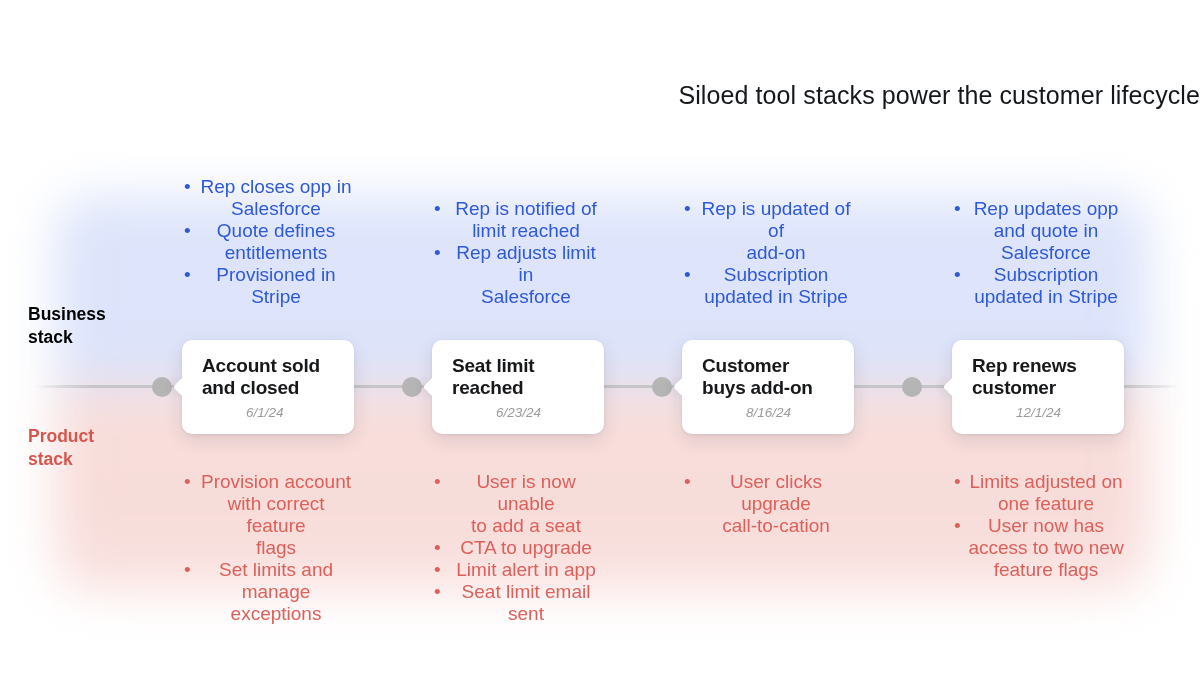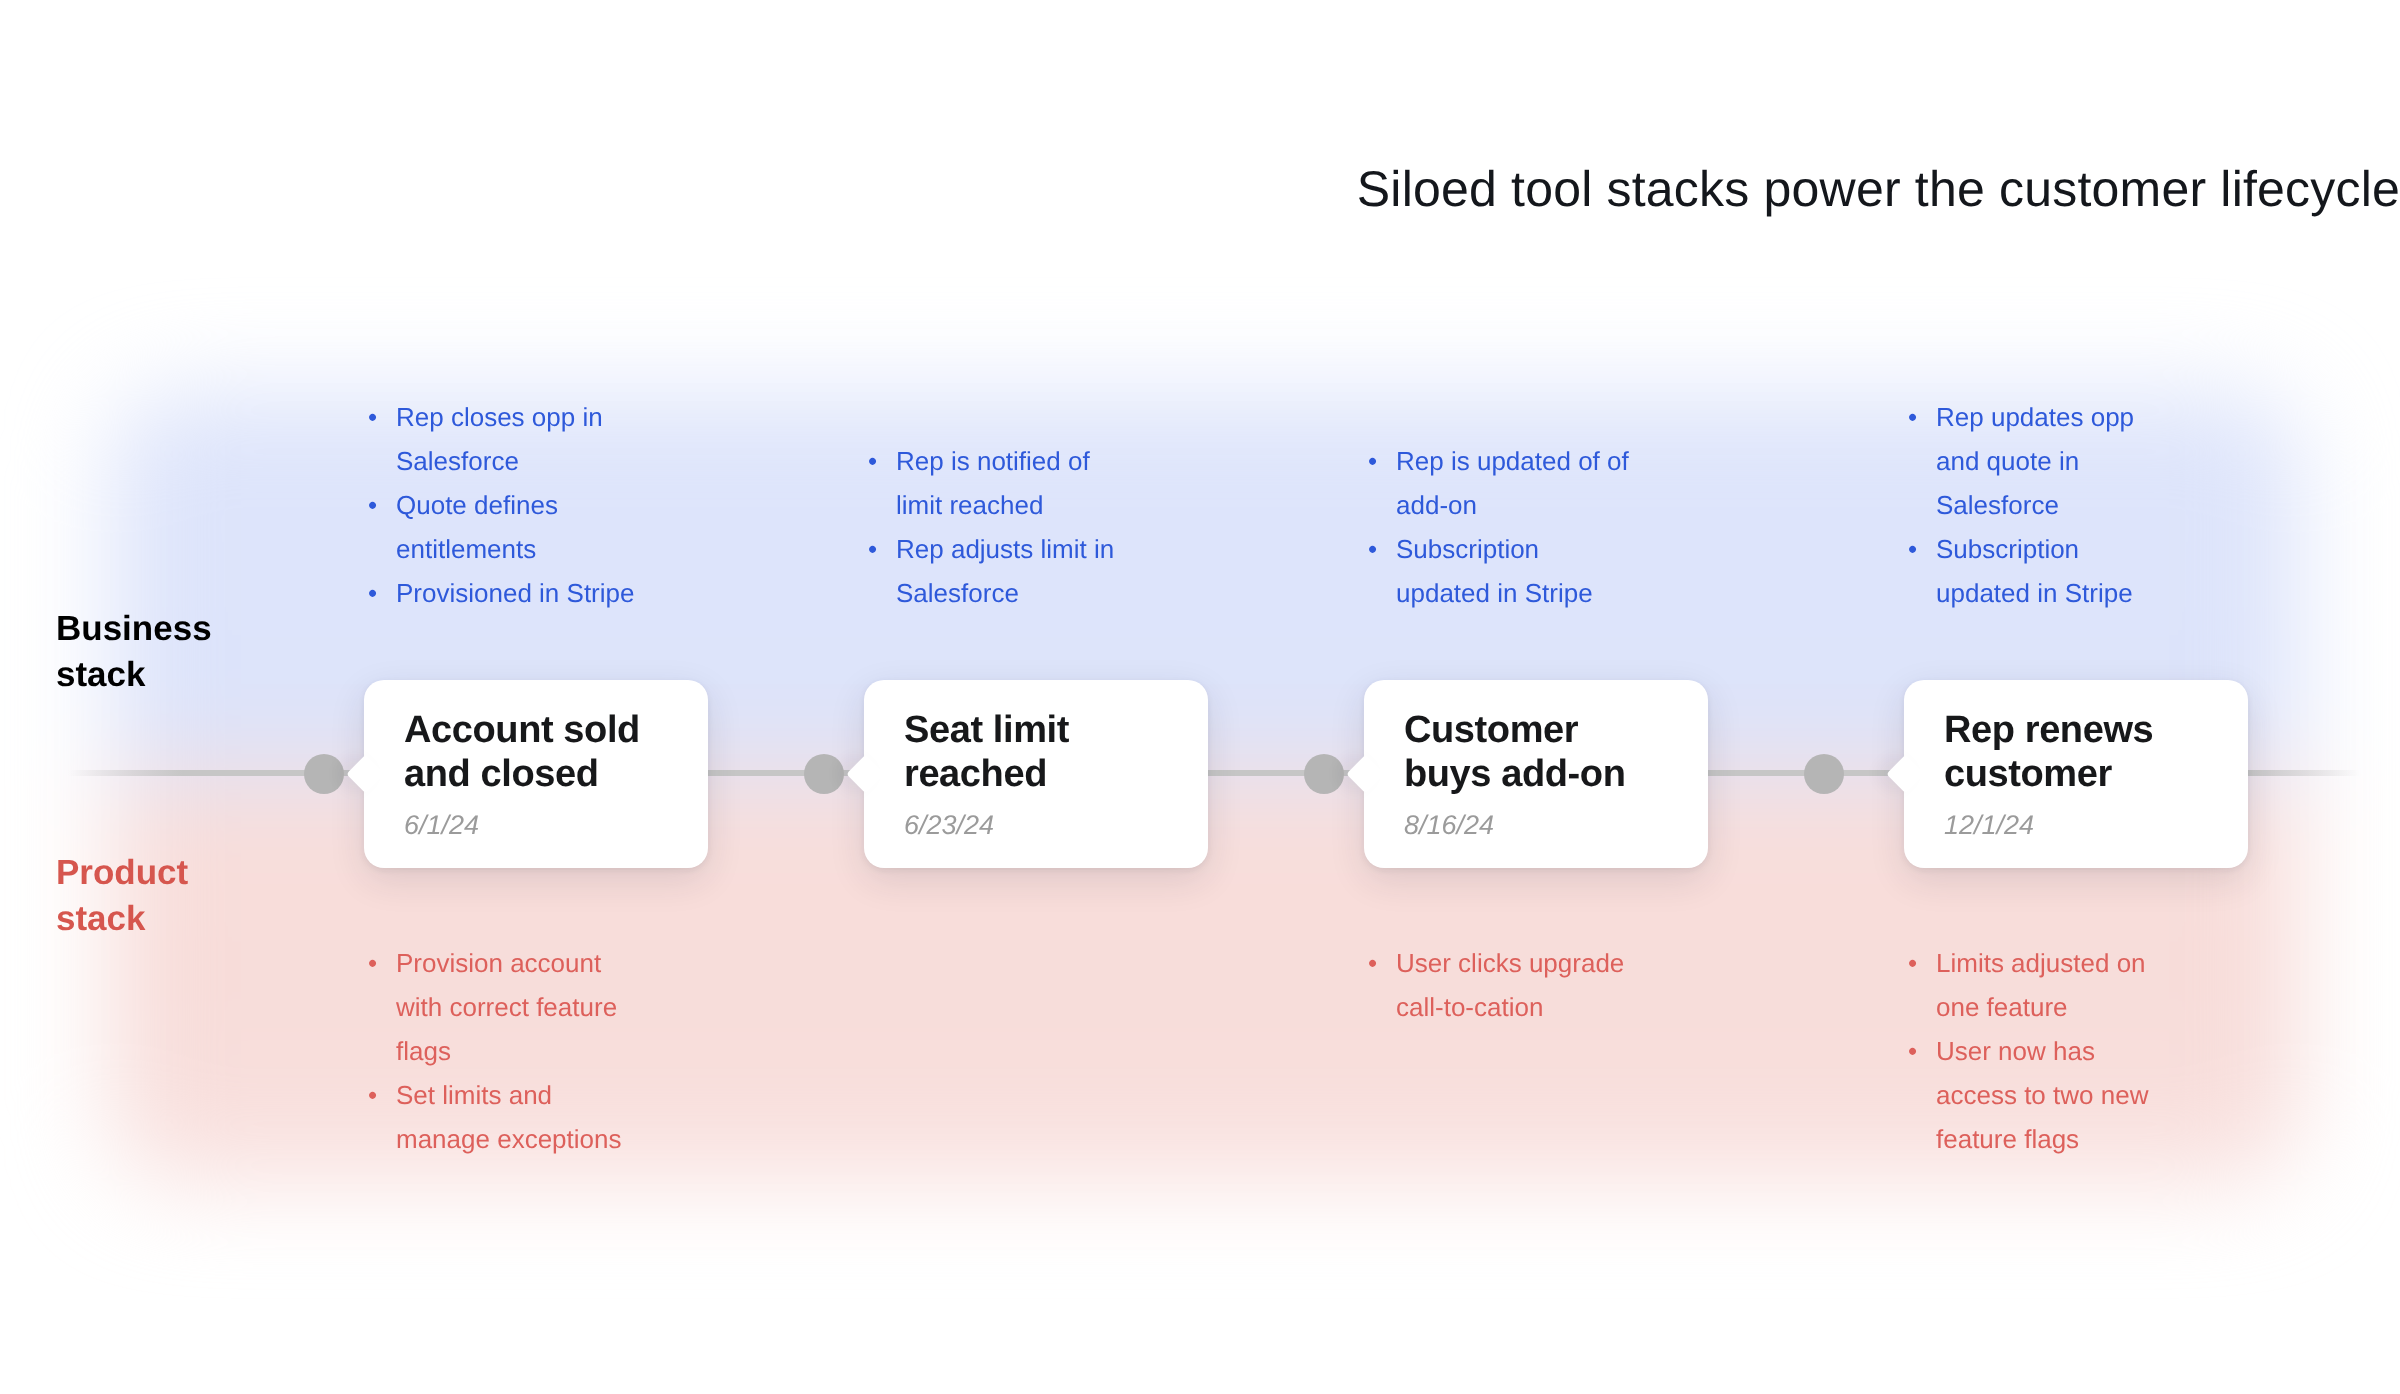--- a/index.html
+++ b/index.html
@@ -88,22 +88,23 @@
   .col-0 { left: 182px; }
   .col-1 { left: 432px; }
   .col-2 { left: 682px; }
   .col-3 { left: 952px; }
 
   .bullet-list {
     position: absolute;
     left: 0;
     width: 172px;
     list-style: none;
-    font-size: 13px;
+    font-size: 19px;
     line-height: 22px;
+    text-align: center;
   }
   .top-list    { bottom: 389px; color: #2e59da; }
   .bottom-list { top: 471px;   color: #dd605b; }
   .bullet-list li {
     position: relative;
     padding-left: 16px;
   }
   .bullet-list li::before {
     content: "\2022";
     position: absolute;
@@ -138,20 +139,21 @@
     line-height: 21.5px;
     color: #17181a;
     letter-spacing: -0.2px;
   }
   .card-date {
     position: relative;
     margin-top: 7px;
     font-size: 13.5px;
     font-style: italic;
     color: #9b9b9b;
+    margin-left: 44px;
   }
 </style>
 </head>
 <body>
 
 <div class="canvas">
 
   <div class="bg-wash"></div>
 
   <div class="page-title">Siloed tool stacks power the customer lifecycle</div>
@@ -196,20 +198,27 @@
 limit reached</li>
       <li class="pre">Rep adjusts limit in
 Salesforce</li>
     </ul>
     <div class="milestone-card">
       <div class="card-tail"></div>
       <div class="card-title pre">Seat limit
 reached</div>
       <div class="card-date">6/23/24</div>
     </div>
+    <ul class="bullet-list bottom-list">
+      <li class="pre">User is now unable
+to add a seat</li>
+      <li class="pre">CTA to upgrade</li>
+      <li class="pre">Limit alert in app</li>
+      <li class="pre">Seat limit email sent</li>
+    </ul>
   </div>
 
   <div class="col col-2">
     <ul class="bullet-list top-list">
       <li class="pre">Rep is updated of of
 add-on</li>
       <li class="pre">Subscription
 updated in Stripe</li>
     </ul>
     <div class="milestone-card">

